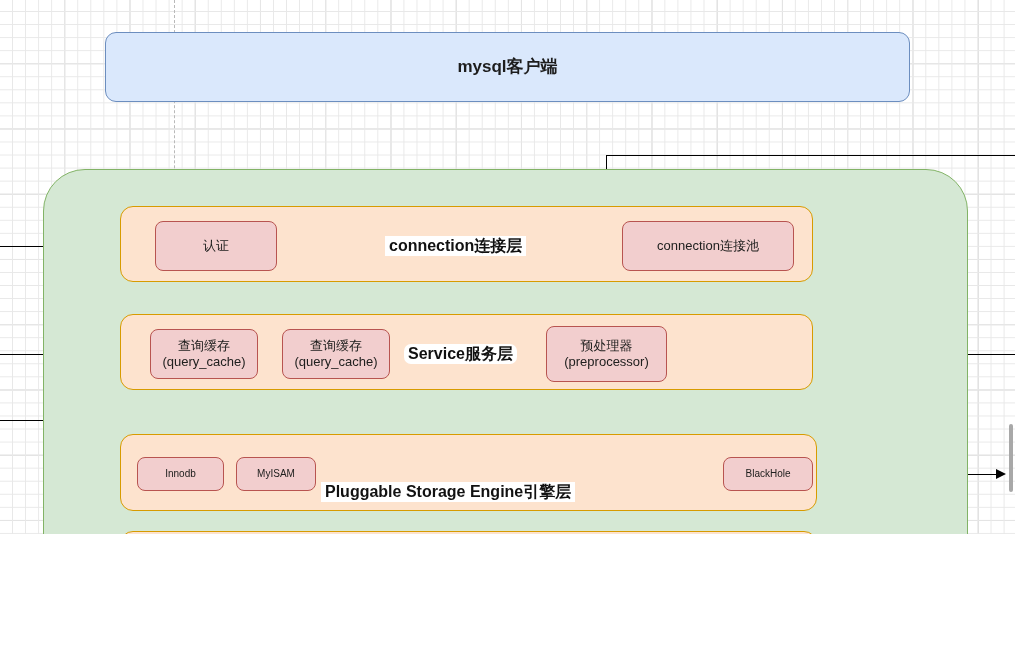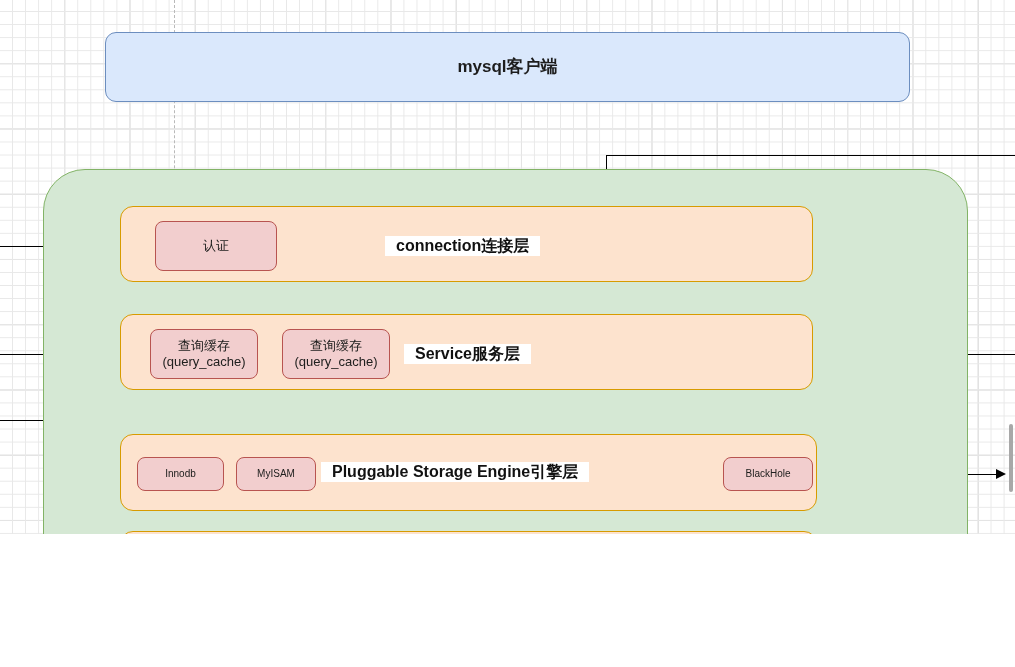--- a/index.html
+++ b/index.html
@@ -73,21 +73,21 @@
     border-radius: 13px;
   }
 
   .layer-title {
     position: absolute;
     font-size: 16px;
     font-weight: bold;
     color: #111111;
     background: #ffffff;
     white-space: nowrap;
-    padding: 0 11px;
+    padding: 0 4px;
     line-height: 1.25;
   }
 
   .comp-box {
     background: #f2cece;
     border: 1px solid #b85450;
     border-radius: 8px;
     font-size: 13px;
     color: #20201f;
     padding: 2px 4px;
@@ -158,38 +158,45 @@
 
   <div class="node server-container" style="left:43px; top:169px; width:925px; height:450px;"></div>
 
   <div class="node layer-box" style="left:120px; top:206px; width:693px; height:76px;"></div>
   <div class="layer-title" style="left:385px; top:236px;">connection连接层</div>
 
   <div class="node comp-box" style="left:155px; top:221px; width:122px; height:50px;">
     <span>认证</span>
   </div>
 
+  <div class="node comp-box" style="left:622px; top:221px; width:172px; height:50px;">
+    <span>connection连接池</span>
+  </div>
 
   <div class="node layer-box" style="left:120px; top:314px; width:693px; height:76px;"></div>
-  <div class="layer-title" style="left:404px; top:344px;">Service服务层</div>
+  <div class="layer-title" style="left:404px; top:344px;border-radius:7px;">Service服务层</div>
 
   <div class="node comp-box" style="left:150px; top:329px; width:108px; height:50px; flex-direction:column;">
     <span>查询缓存</span>
     <span>(query_cache)</span>
   </div>
 
   <div class="node comp-box" style="left:282px; top:329px; width:108px; height:50px; flex-direction:column;">
     <span>查询缓存</span>
     <span>(query_cache)</span>
   </div>
 
+  <div class="node comp-box" style="left:546px; top:326px; width:121px; height:56px; flex-direction:column;">
+    <span>预处理器</span>
+    <span>(preprocessor)</span>
+  </div>
 
 
   <div class="node layer-box" style="left:120px; top:434px; width:697px; height:77px;"></div>
-  <div class="layer-title" style="left:321px; top:462px;">Pluggable Storage Engine引擎层</div>
+  <div class="layer-title" style="left:321px; top:482px;">Pluggable Storage Engine引擎层</div>
 
   <div class="node comp-box small" style="left:137px; top:457px; width:87px; height:34px;">
     <span>Innodb</span>
   </div>
 
   <div class="node comp-box small" style="left:236px; top:457px; width:80px; height:34px;">
     <span>MyISAM</span>
   </div>
 
 

